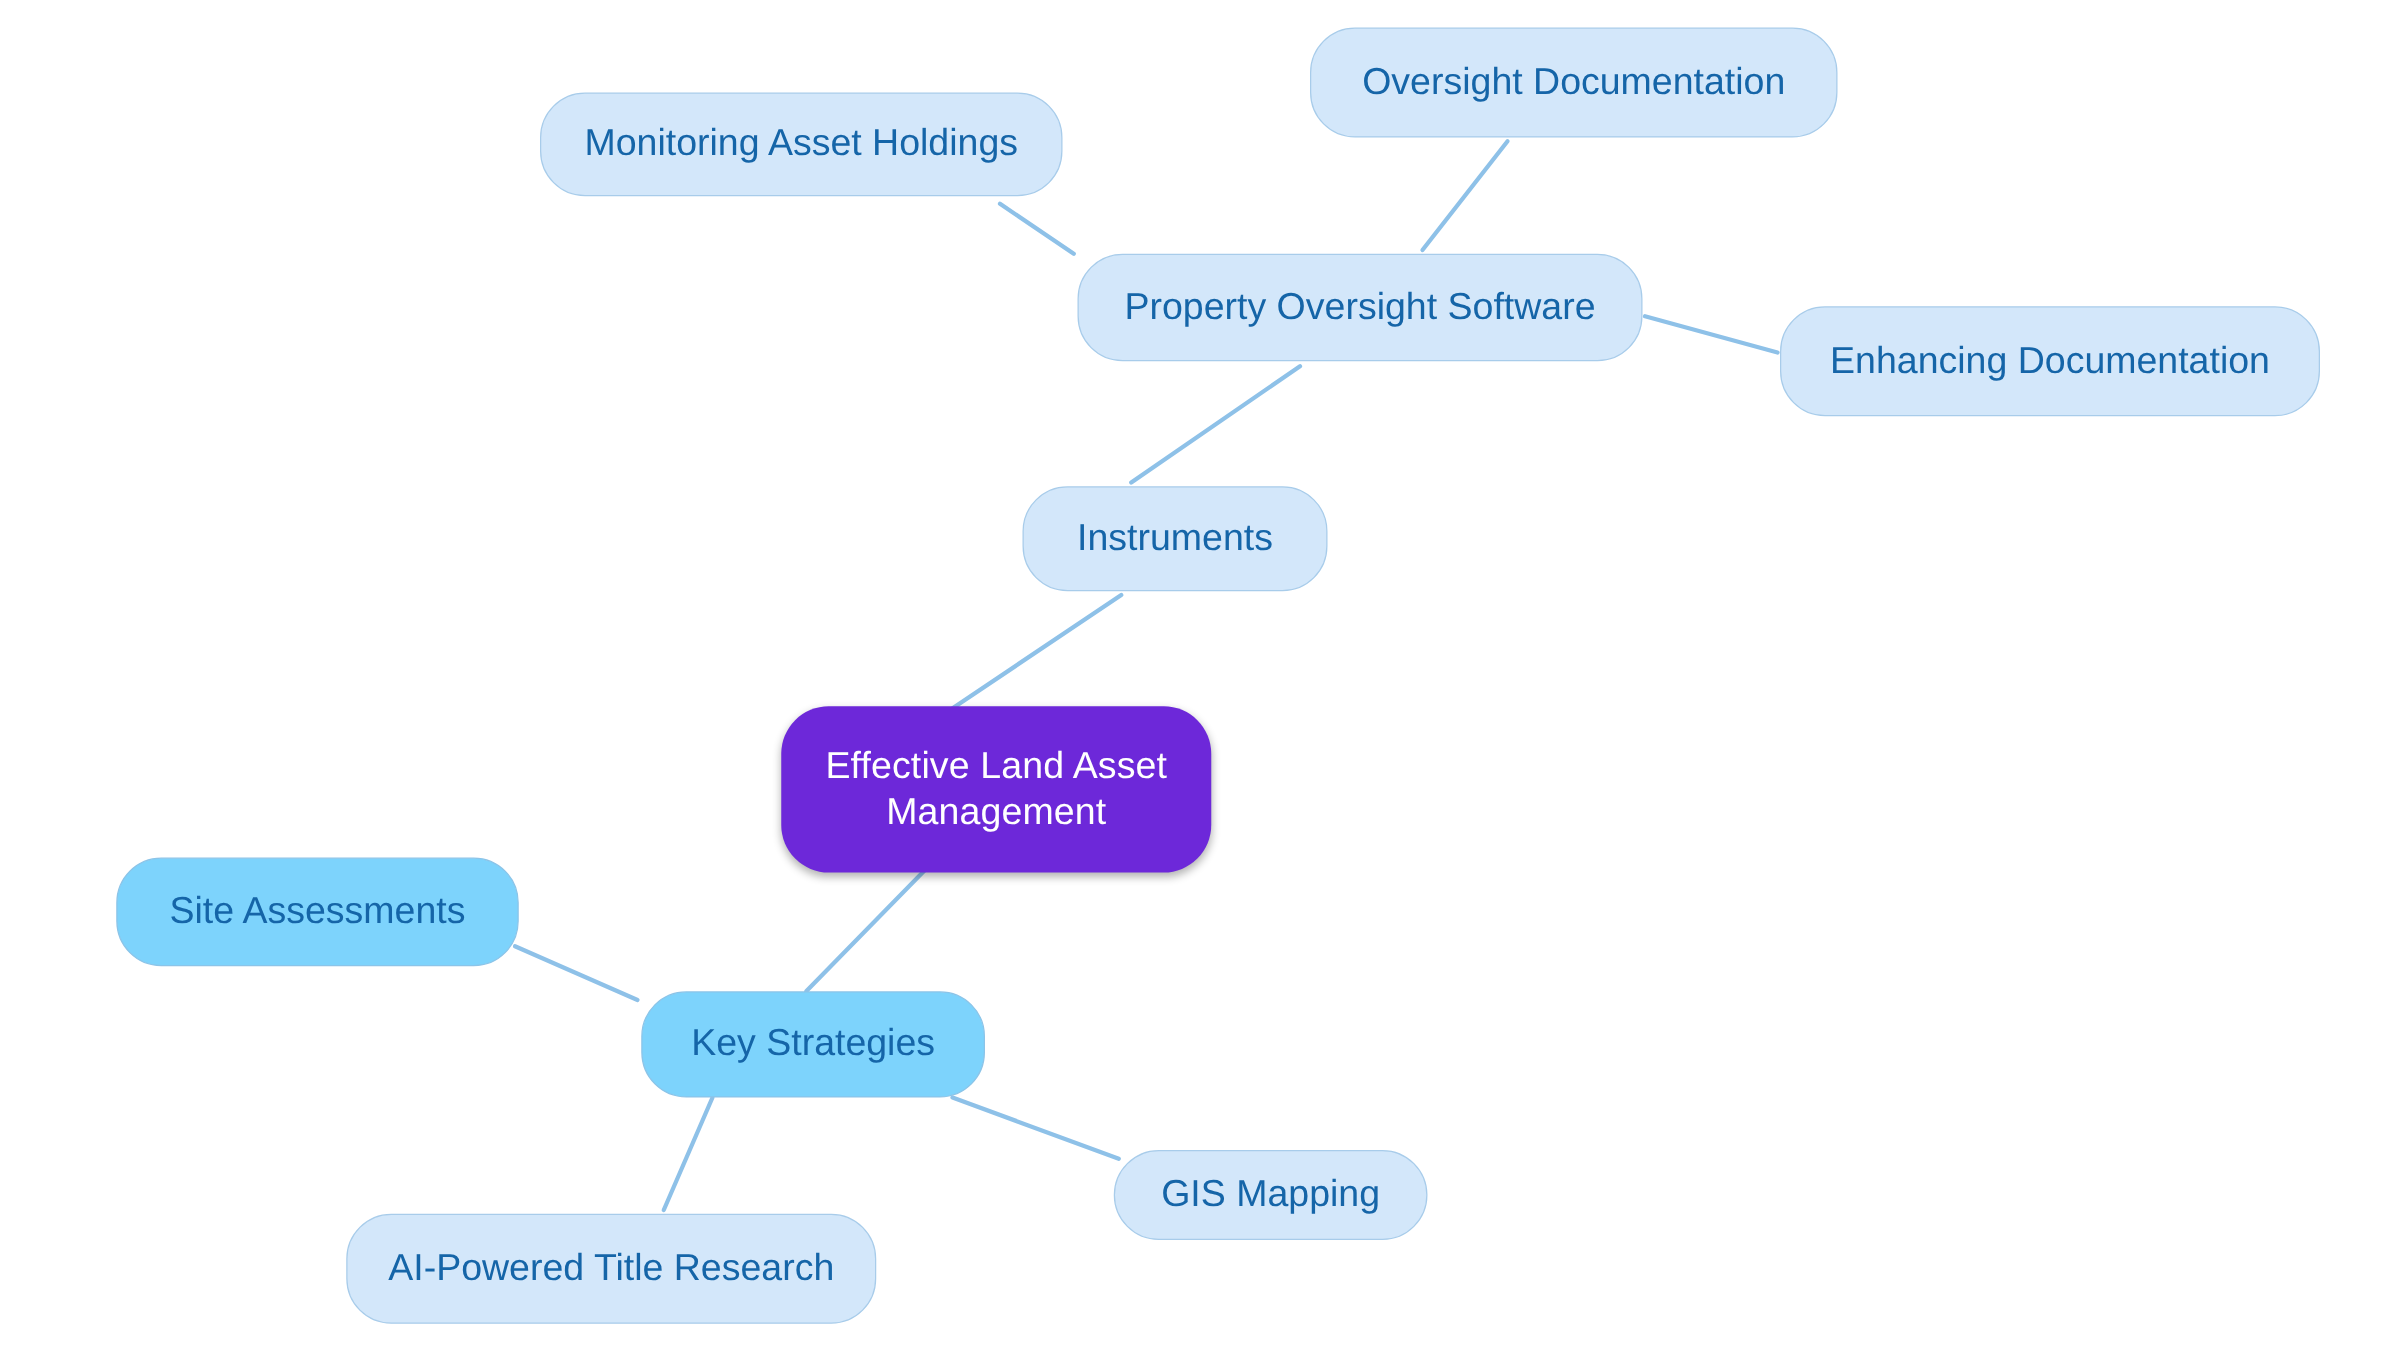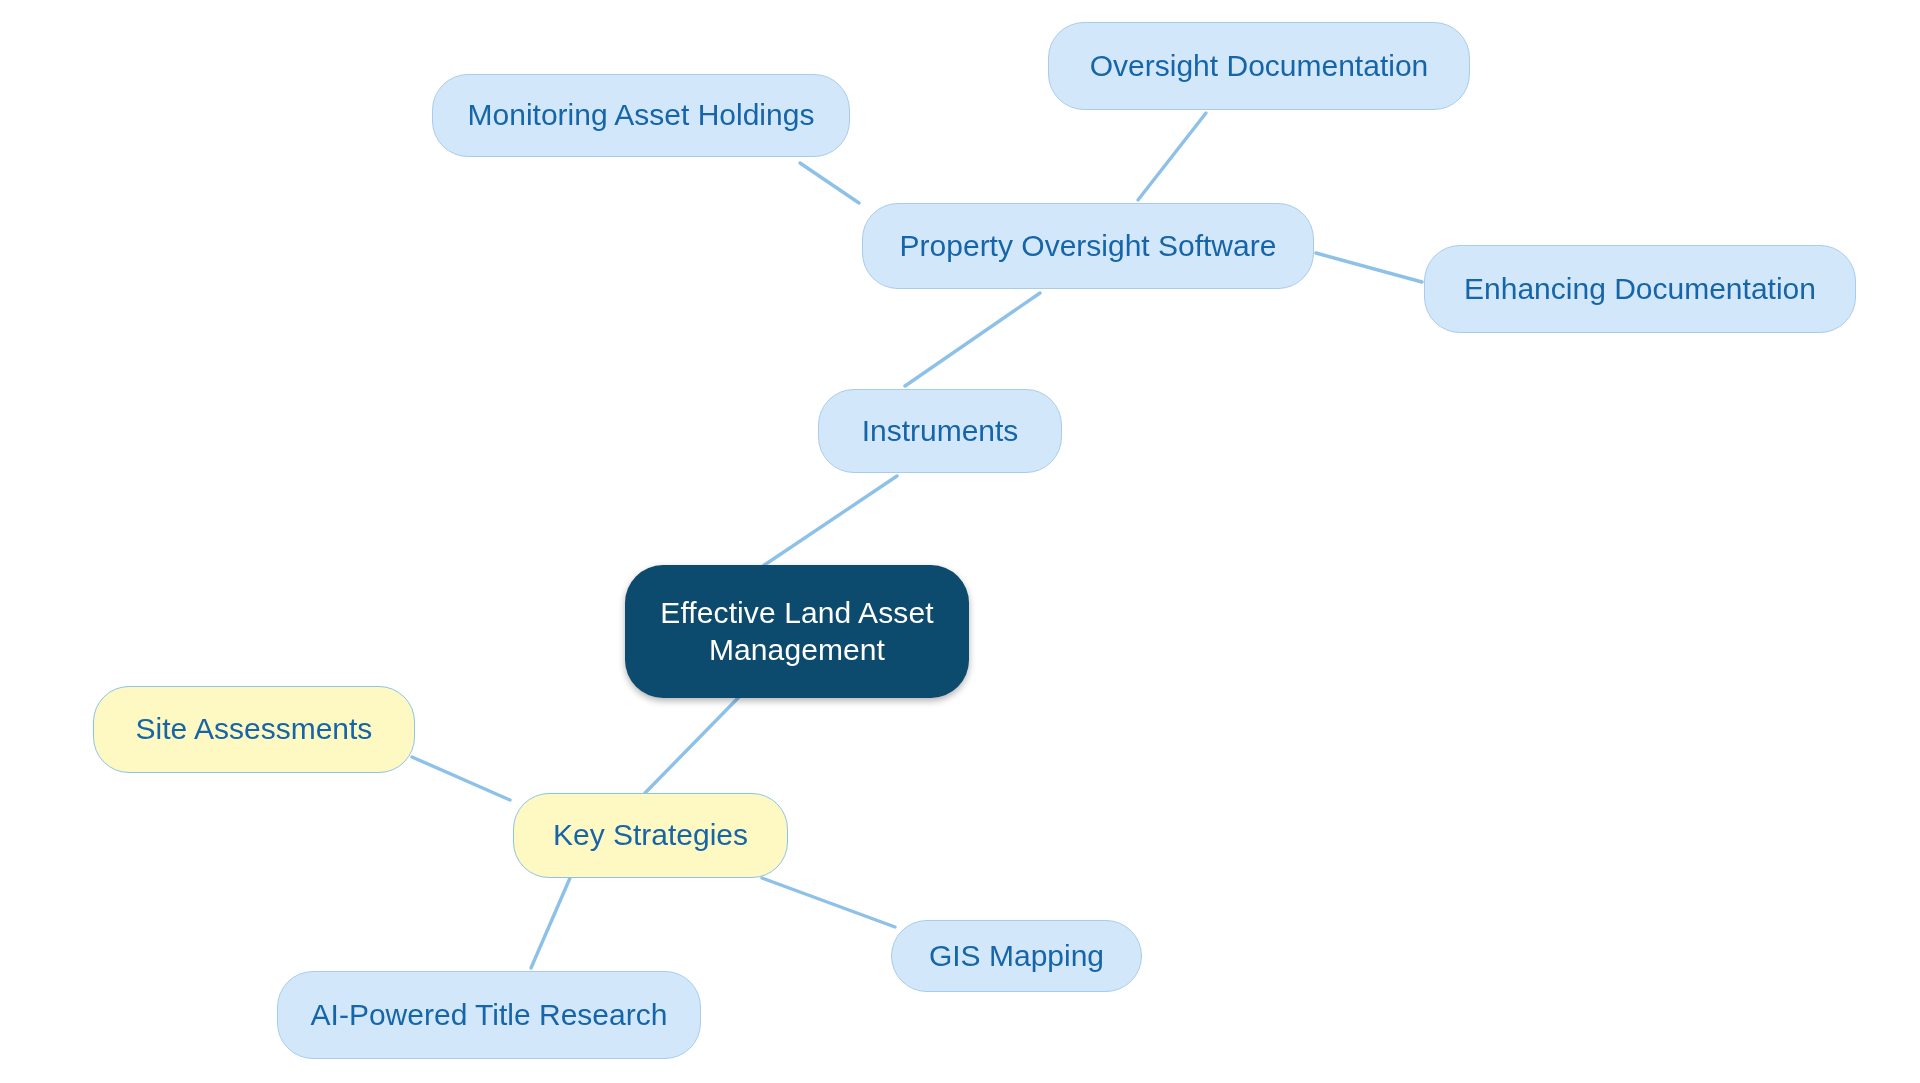--- a/index.html
+++ b/index.html
@@ -32,29 +32,29 @@
     display: flex;
     align-items: center;
     justify-content: center;
     text-align: center;
     border-radius: 36px;
     line-height: 1.22;
     white-space: pre-line;
     padding: 0 10px;
   }
   .node-root {
-    background: #0c4a6e;
+    background: #6d28d9;
     color: #ffffff;
     font-size: 30px;
     border-radius: 38px;
     box-shadow: 0 3px 7px rgba(0,0,0,0.30);
     letter-spacing: 0.1px;
   }
   .node-branch {
-    background: #fef9c3;
+    background: #7dd3fc;
     border: 1.6px solid #8cc4e8;
     color: #1565a8;
     font-size: 30px;
   }
   .node-leaf {
     background: #d3e7fa;
     border: 1.6px solid #a8ccea;
     color: #1565a8;
     font-size: 30px;
   }

